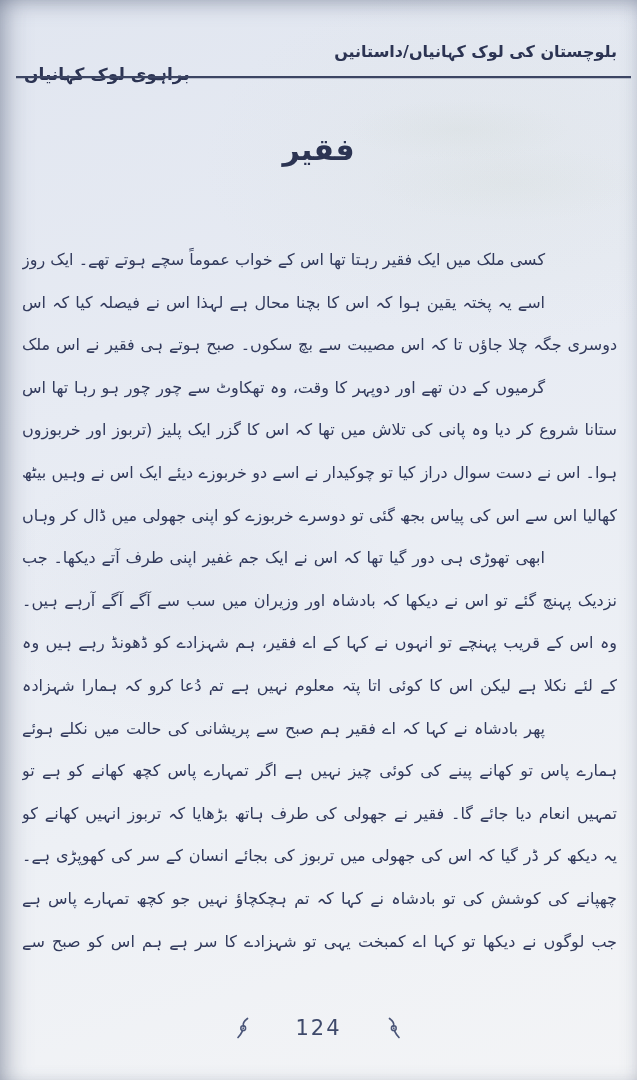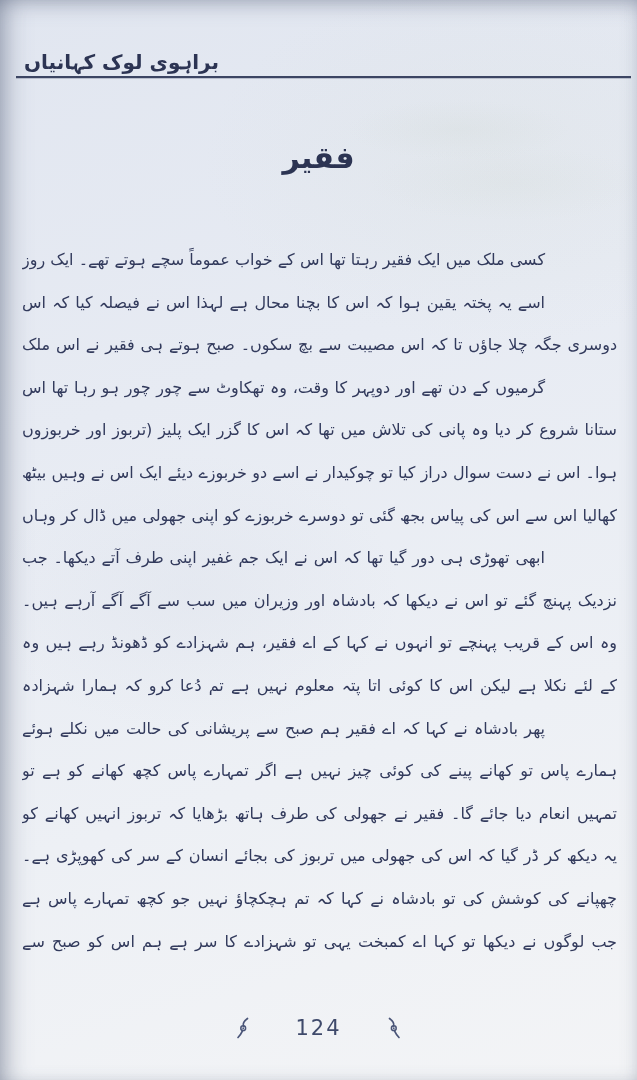--- a/index.html
+++ b/index.html
@@ -31,34 +31,34 @@
       radial-gradient(190px 50px at 80% 17%, rgba(186,198,182,0.08), transparent 75%);
   }
   .header-right {
     position: absolute; top: 42px; right: 20px;
     direction: rtl;
     font-size: 16px; font-weight: bold;
     color: #2c3453;
     letter-spacing: 0.2px;
   }
   .header-left {
-    position: absolute; top: 50px; left: 24px;
+    position: absolute; top: 64px; left: 24px;
     direction: rtl;
-    font-size: 20px; font-weight: bold;
+    font-size: 17px; font-weight: bold;
     color: #2c3453;
   }
   .header-rule {
     position: absolute; top: 76px; left: 16px; width: 615px;
     height: 2px;
     background: #3c4563;
     box-shadow: 0 1px 0 rgba(60,69,99,0.25);
   }
   .story-title {
     position: absolute; top: 132px; left: 0; right: 0;
-    margin: 8px;
+    margin: 0;
     text-align: center;
     direction: rtl;
     font-size: 30px; font-weight: bold;
     color: #2c3453;
   }
   .story-body {
     position: absolute; top: 239px; left: 22px; right: 20px;
     direction: rtl;
   }
   .paragraph { margin: 0; }
@@ -87,20 +87,21 @@
   .ornament { width: 16px; height: 22px; }
   .ornament svg { width: 100%; height: 100%; }
   .ornament.right svg { transform: scaleX(-1); }
 </style>
 </head>
 <body>
 
 <div class="page">
   <div class="texture"></div>
 
+  <div class="header-right">بلوچستان کی لوک کہانیاں/داستانیں</div>
   <div class="header-left">براہوی لوک کہانیاں</div>
   <div class="header-rule"></div>
 
   <h1 class="story-title">فقیر</h1>
 
   <div class="story-body">
     <div class="paragraph">
       <div class="line para-start">کسی ملک میں ایک فقیر رہتا تھا اس کے خواب عموماً سچے ہوتے تھے۔ ایک روز اس نے</div>
     </div>
     <div class="paragraph">

